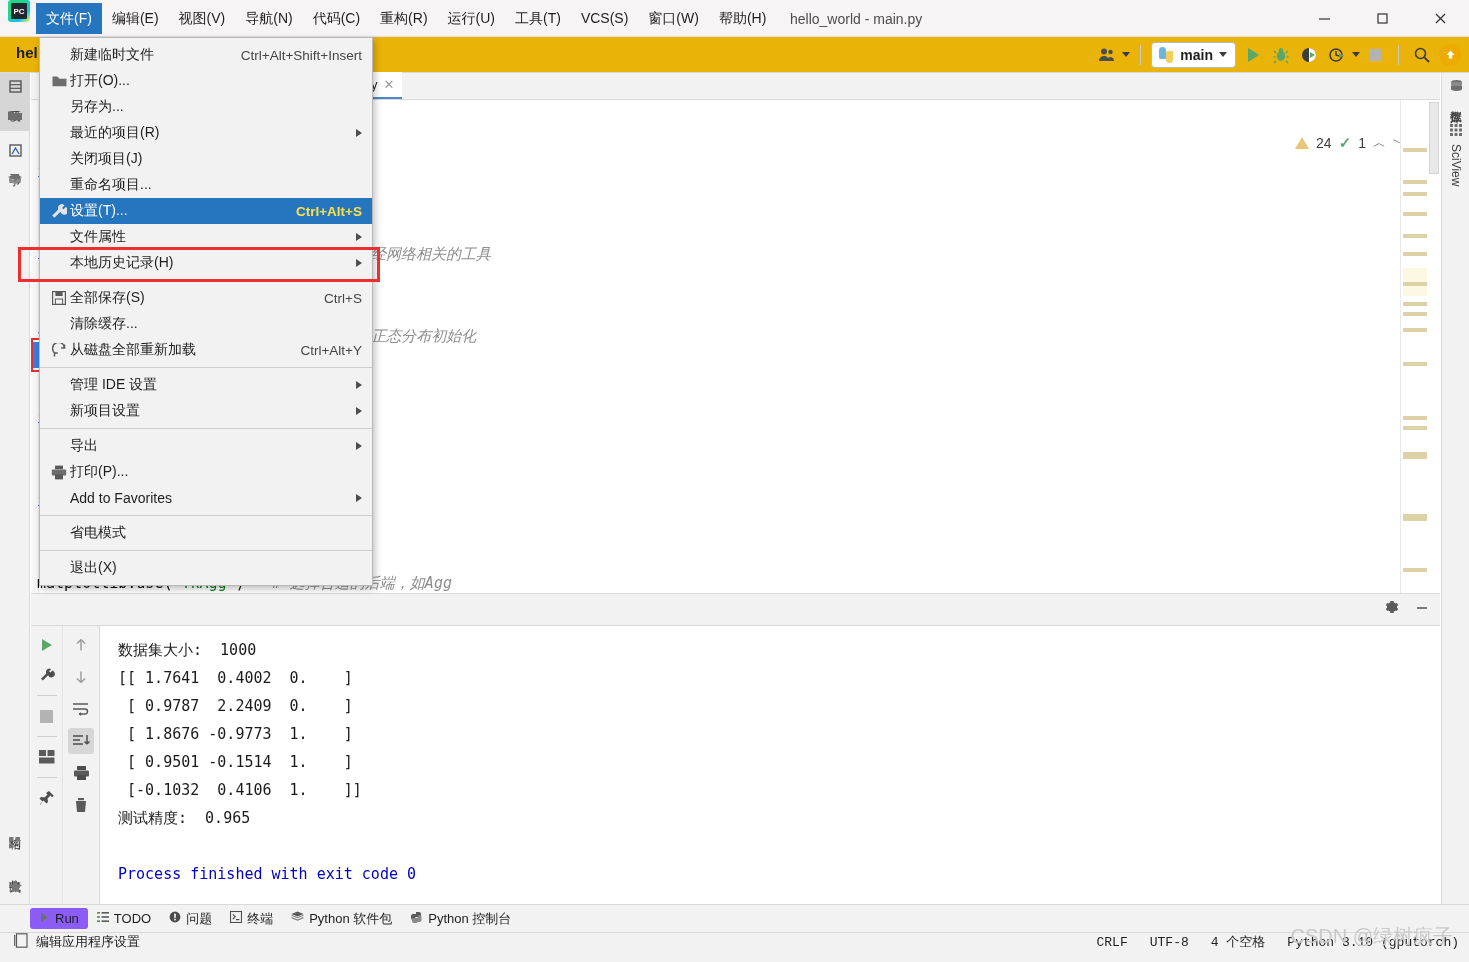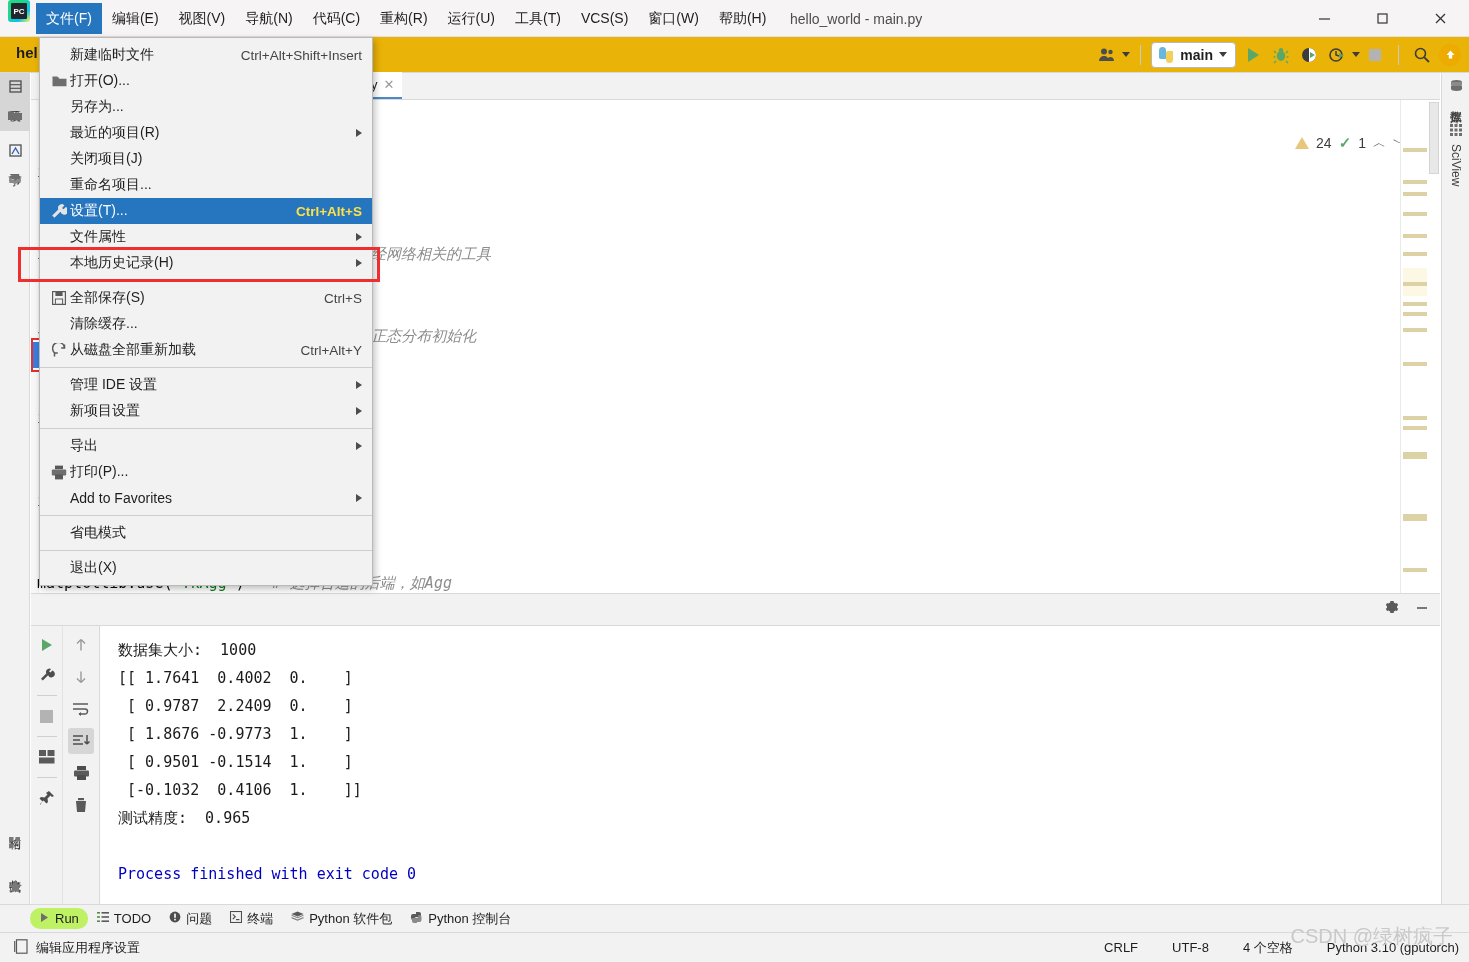--- a/index.html
+++ b/index.html
@@ -191,27 +191,27 @@
   }
   .cons-blue { color: #0000c0; }
 
   
   .toolwin-bar {
     position: absolute; left: 0; bottom: 30px; width: 1469px; height: 28px;
     background: #f2f2f2; border-top: 1px solid #d9d9d9;
     display: flex; align-items: center; padding-left: 30px;
   }
   .twb { display: flex; align-items: center; gap: 5px; padding: 3px 9px; font-size: 13px; color: #1e1e1e; border-radius: 3px; }
-  .twb.sel { background: #bef264; border-radius: 10px; }
+  .twb.sel { background: #8b5cf6; }
   .statusbar {
     position: absolute; left: 0; bottom: 0; width: 1469px; height: 30px;
     background: #f2f2f2; border-top: 1px solid #d9d9d9;
-    display: flex; align-items: center; padding: 0 10px 0 14px; font-size: 13px; color: #1e1e1e;
-  }
-  .sb-right { margin-left: auto; display: flex; align-items: center; gap: 34px; }
+    display: flex; align-items: flex-start; padding: 0 10px 0 14px; font-size: 13px; color: #1e1e1e;
+  }
+  .sb-right { margin-left: auto; display: flex; align-items: center; gap: 22px; font-family: Liberation Mono, monospace; }
   .evt-badge {
     position: absolute; right: 74px; bottom: 34px; display: flex; align-items: center; gap: 6px;
     font-size: 13px; color: #1e1e1e;
   }
   .evt-dot {
     width: 16px; height: 16px; border-radius: 50%; background: #59a869; color: #fff;
     font-size: 11px; display: flex; align-items: center; justify-content: center;
   }
   .watermark {
     position: absolute; right: 16px; bottom: 12px; font-size: 20px; color: #c9c9c9;

